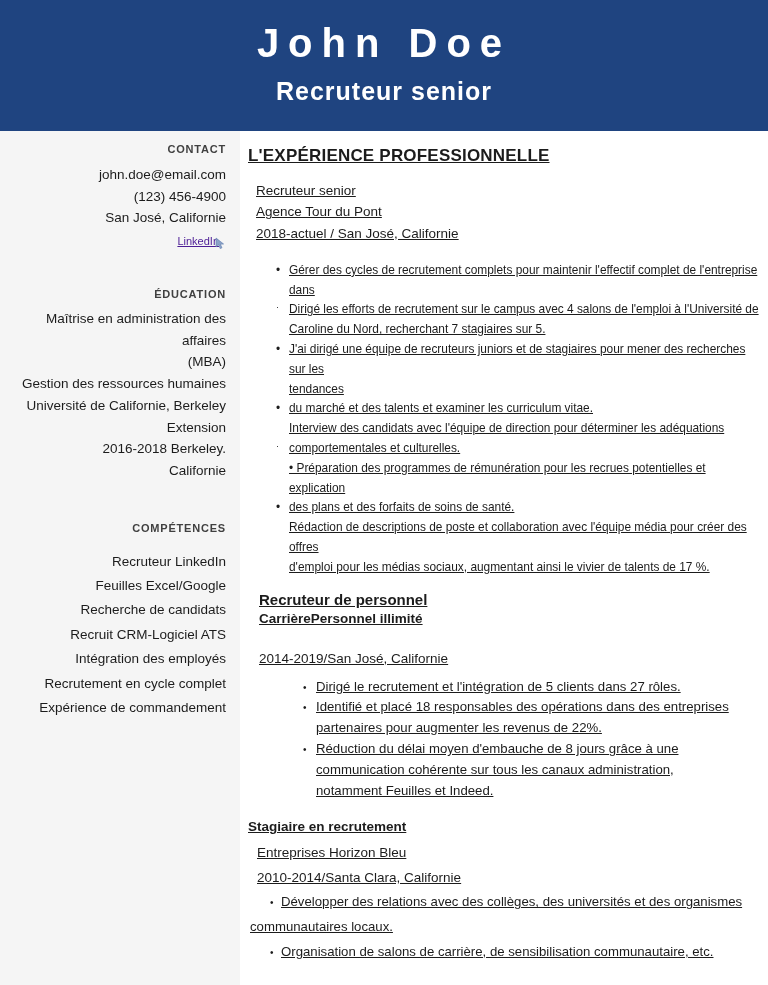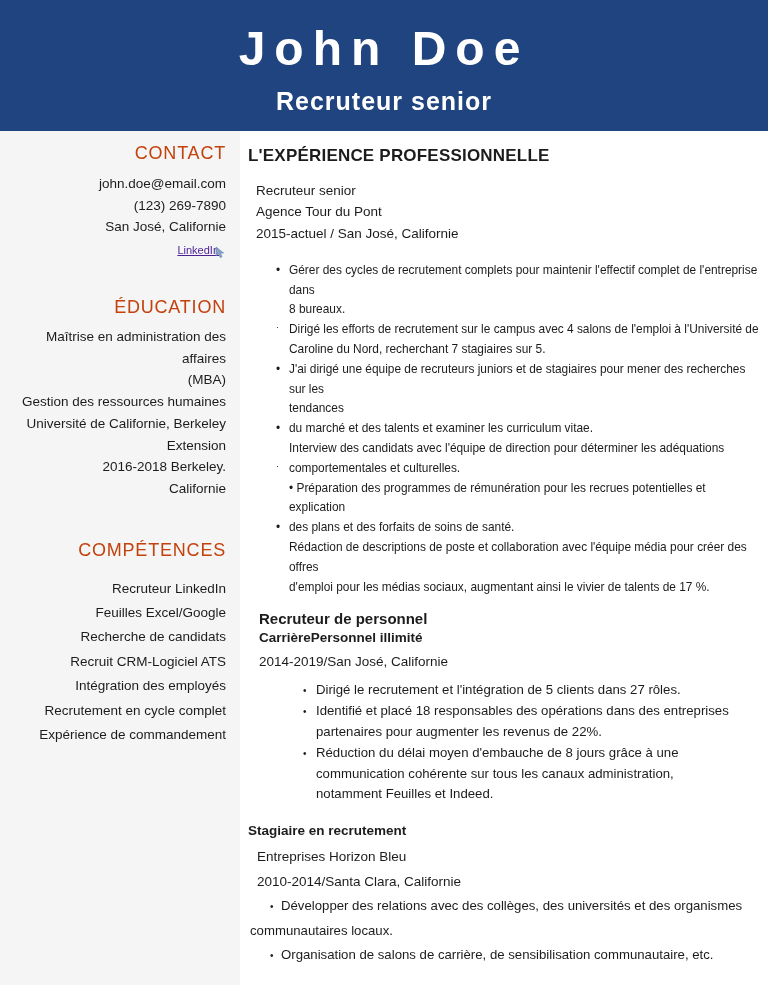--- a/index.html
+++ b/index.html
@@ -2,30 +2,30 @@
 <html><head>
 <meta charset="utf-8">
 <style>
   * { margin:0; padding:0; box-sizing:border-box; }
   html,body { width:768px; height:985px; background:#ffffff; overflow:hidden;
     font-family:"Liberation Sans", sans-serif; color:#1c1c1c;
     -webkit-font-smoothing:antialiased; }
 
   
   .header { height:131px; background:#1f4480; text-align:center; color:#fff; }
-  .name { padding-top:21px; font-size:48px; font-weight:bold; letter-spacing:9px; }
+  .name { padding-top:21px; font-size:40px; font-weight:bold; letter-spacing:9px; }
   .role { margin-top:11px; font-size:25px; font-weight:bold; letter-spacing:1px; }
 
   
   .columns { display:flex; height:854px; }
   .sidebar { width:240px; background:#f5f5f5; padding:12px 14px 0 8px; text-align:right; }
-  .main { flex:1; background:#fff; padding:13px 8px 0 8px; }
+  .main { flex:1; background:#fff; padding:13px 8px 0 8px;text-decoration:underline; }
 
   
-  .side-h { font-size:18px; font-weight:normal; letter-spacing:0.8px; color:#c2410c; }
+  .side-h { font-size:11px; font-weight:bold; letter-spacing:0.8px; color:#404040; }
   .side-h.edu { margin-top:36px; }
   .side-h.skl { margin-top:40px; }
   .contact-list { margin-top:9px; }
   .contact-list .line { font-size:13.5px; line-height:21.5px; }
   .link-row { line-height:21.5px; position:relative; }
   .link-row a { color:#4c1d95; font-size:11px; text-decoration:underline; }
   .cursor-icon { display:inline-block; width:11px; height:13px; margin-left:-4px;
     position:relative; top:5px; }
   .edu-list { margin-top:8px; }
   .edu-list .line { font-size:13.5px; line-height:21.7px; }
@@ -42,21 +42,21 @@
   .job-0 { margin-top:14px; margin-left:8px; }
   .job-0 .job-title, .job-0 .job-company, .job-0 .job-meta { line-height:21.3px; font-weight:normal; }
   .job-0 ul { margin:17px 0 0 20px; }
   .job-0 li { font-size:11.9px; line-height:19.8px; padding-left:13px; }
   .job-0 .marker { top:0; }
 
   
   .job-1 { margin-top:13px; margin-left:11px; }
   .job-1 .job-title { font-size:15px; font-weight:bold; }
   .job-1 .job-subtitle { font-weight:bold; margin-top:3px; }
-  .job-1 .job-meta { margin-top:9px; }
+  .job-1 .job-meta { margin-top:25px; }
   .job-1 ul { margin:11px 0 0 44px; }
   .job-1 li { font-size:13.2px; line-height:20.8px; padding-left:13px; }
   .job-1 .marker { font-size:10px; top:1px; }
 
   
   .job-2 { margin-top:16px; }
   .job-2 .job-title { font-weight:bold; line-height:20px; }
   .job-2 .job-company, .job-2 .job-meta { margin-left:9px; line-height:24.5px; }
   .job-2 .job-company { margin-top:4px; }
   .job-2 ul { margin:0 0 0 22px; }
@@ -76,21 +76,21 @@
   <div class="name">John Doe</div>
   <div class="role">Recruteur senior</div>
 </div>
 
 <div class="columns">
 
   <div class="sidebar">
     <div class="side-h">CONTACT</div>
     <div class="contact-list">
         <div class="line">john.doe@email.com</div>
-        <div class="line">(123) 269-7890</div>
+        <div class="line">(123) 456-4900</div>
         <div class="line">San José, Californie</div>
       </div>
     <div class="link-row">
       <a href="#">LinkedIn</a><span class="cursor-icon"><svg width="11" height="13" viewBox="0 0 11 13">
             <path d="M1 1 L1 10 L3.6 7.8 L5.2 11.6 L7 10.8 L5.4 7.2 L8.6 7 Z" fill="#8aa2c6" stroke="#5f7db0" stroke-width="0.6"></path>
           </svg></span>
     </div>
 
     <div class="side-h edu">ÉDUCATION</div>
     <div class="edu-list">
@@ -114,23 +114,23 @@
         <div class="line">Expérience de commandement</div>
       </div>
   </div>
 
   <div class="main">
     <div class="exp-h">L'EXPÉRIENCE PROFESSIONNELLE</div>
     <div id="jobs">
         <section class="job job-0">
           <div class="job-title">Recruteur senior</div>
           <div class="job-company">Agence Tour du Pont</div>
-          <div class="job-meta">2015-actuel / San José, Californie</div>
+          <div class="job-meta">2018-actuel / San José, Californie</div>
           <ul class="bullets">
-            <li><span class="marker">•</span><span class="first">Gérer des cycles de recrutement complets pour maintenir l'effectif complet de l'entreprise dans</span><div class="cont">8 bureaux.</div></li>
+            <li><span class="marker">•</span><span class="first">Gérer des cycles de recrutement complets pour maintenir l'effectif complet de l'entreprise dans</span></li>
             <li><span class="marker small">·</span><span class="first">Dirigé les efforts de recrutement sur le campus avec 4 salons de l'emploi à l'Université de</span><div class="cont">Caroline du Nord, recherchant 7 stagiaires sur 5.</div></li>
             <li><span class="marker">•</span><span class="first">J'ai dirigé une équipe de recruteurs juniors et de stagiaires pour mener des recherches sur les</span><div class="cont">tendances</div></li>
             <li><span class="marker">•</span><span class="first">du marché et des talents et examiner les curriculum vitae.</span><div class="cont">Interview des candidats avec l'équipe de direction pour déterminer les adéquations</div></li>
             <li><span class="marker small">·</span><span class="first">comportementales et culturelles.</span><div class="cont">• Préparation des programmes de rémunération pour les recrues potentielles et explication</div></li>
             <li><span class="marker">•</span><span class="first">des plans et des forfaits de soins de santé.</span><div class="cont">Rédaction de descriptions de poste et collaboration avec l'équipe média pour créer des offres</div><div class="cont">d'emploi pour les médias sociaux, augmentant ainsi le vivier de talents de 17 %.</div></li>
           </ul>
         </section>
         <section class="job job-1">
           <div class="job-title">Recruteur de personnel</div>
           <div class="job-subtitle">CarrièrePersonnel illimité</div>

